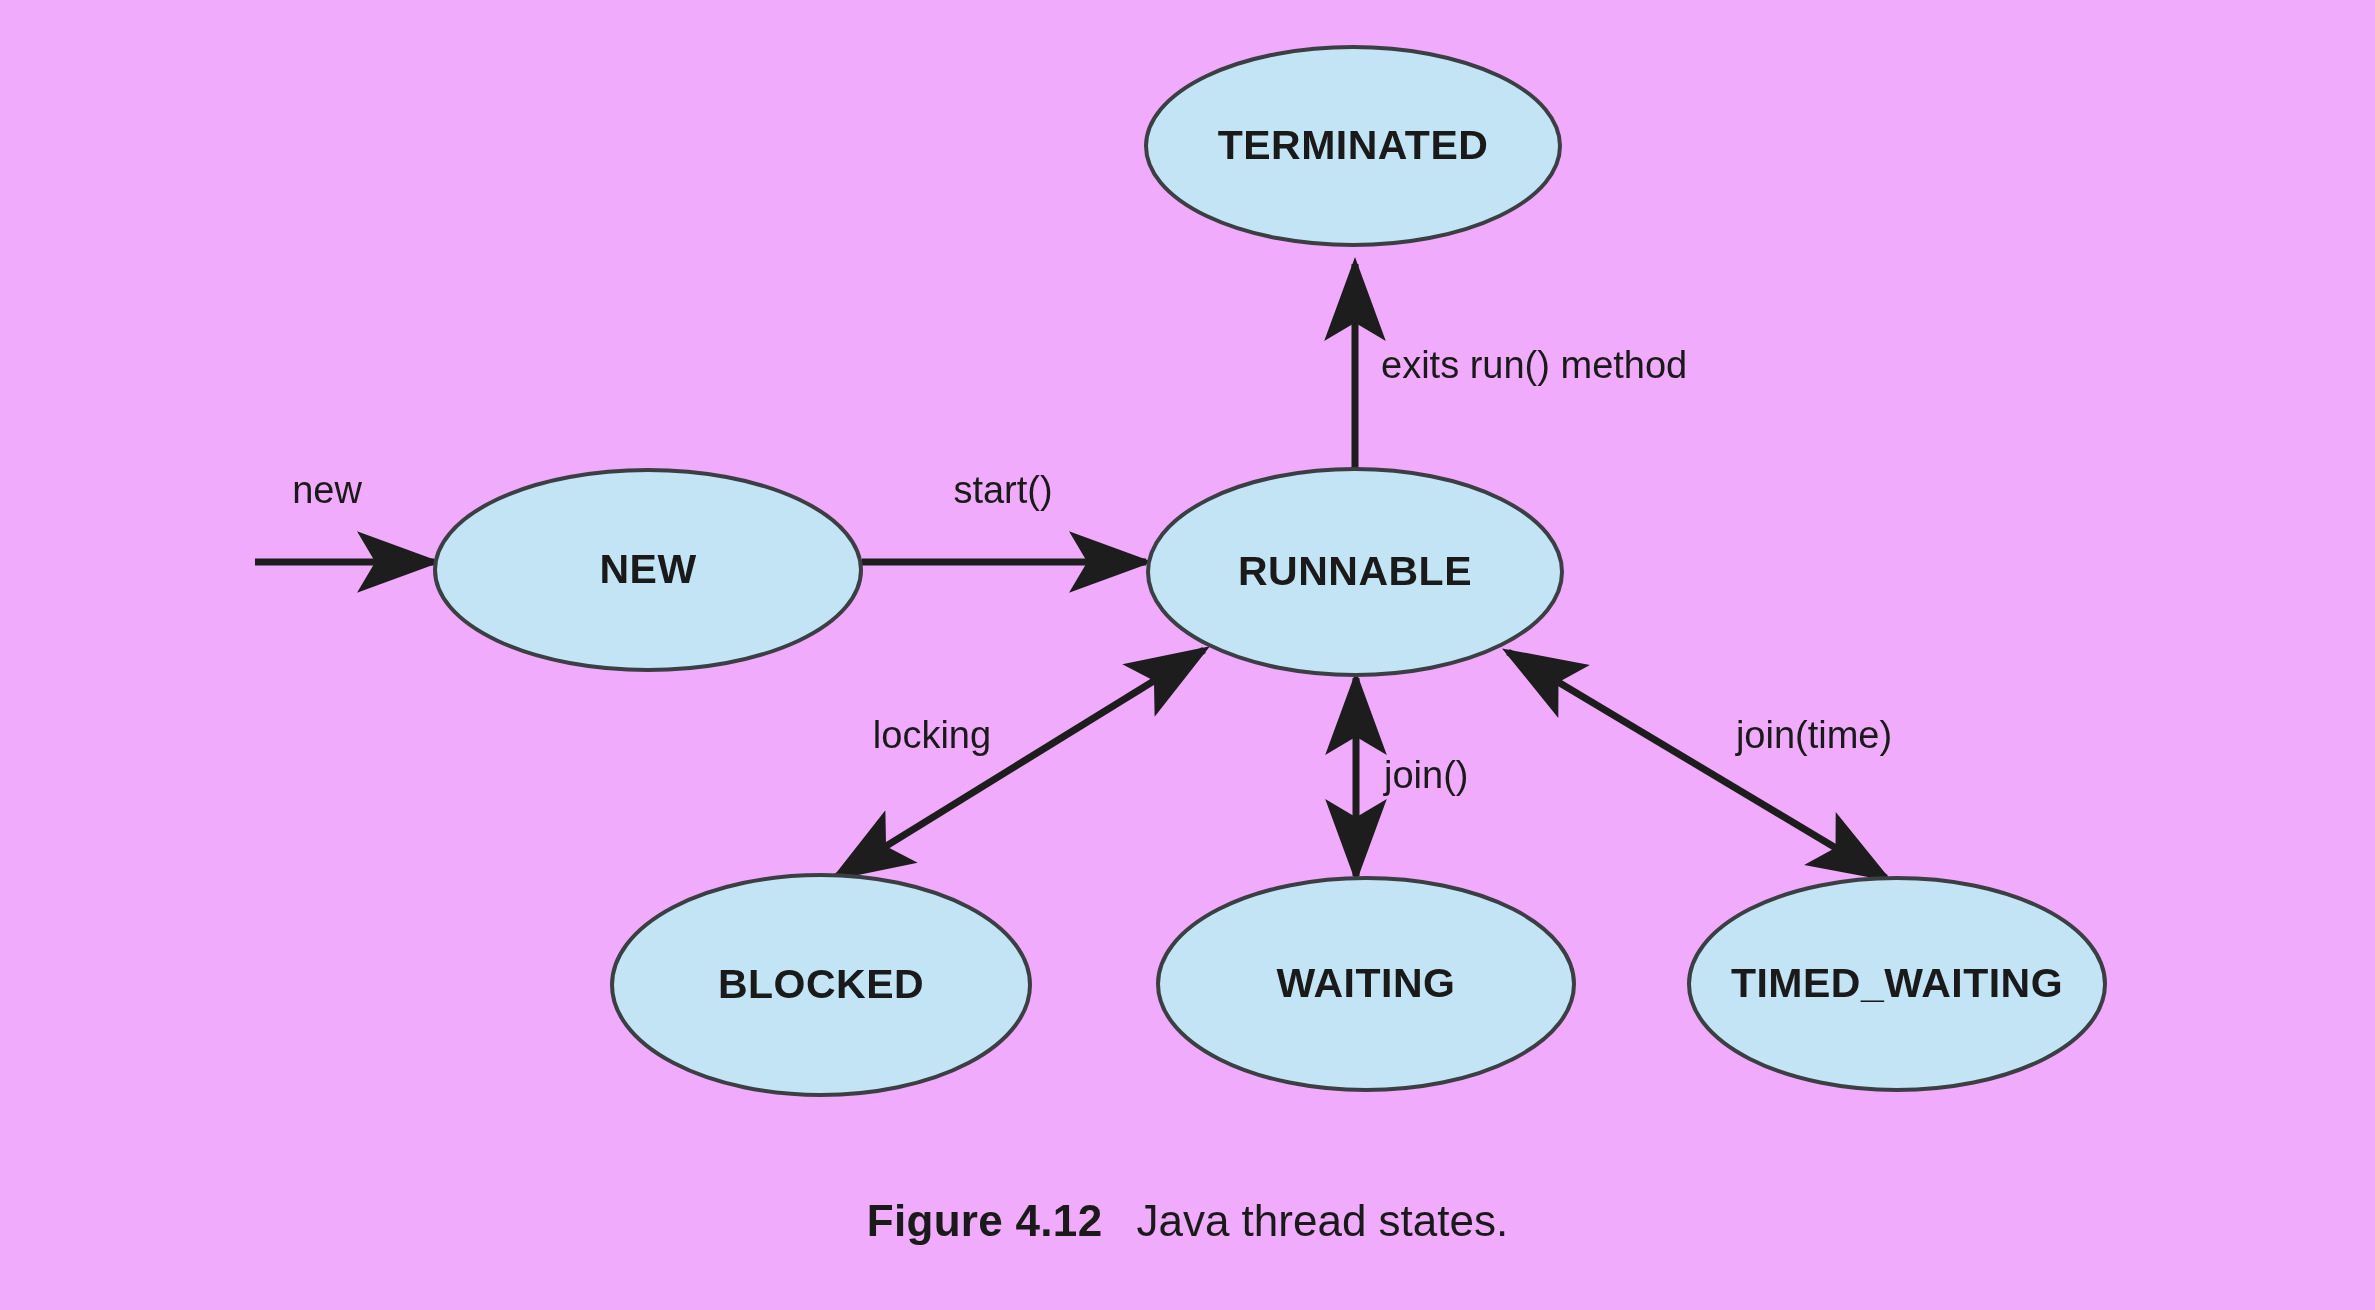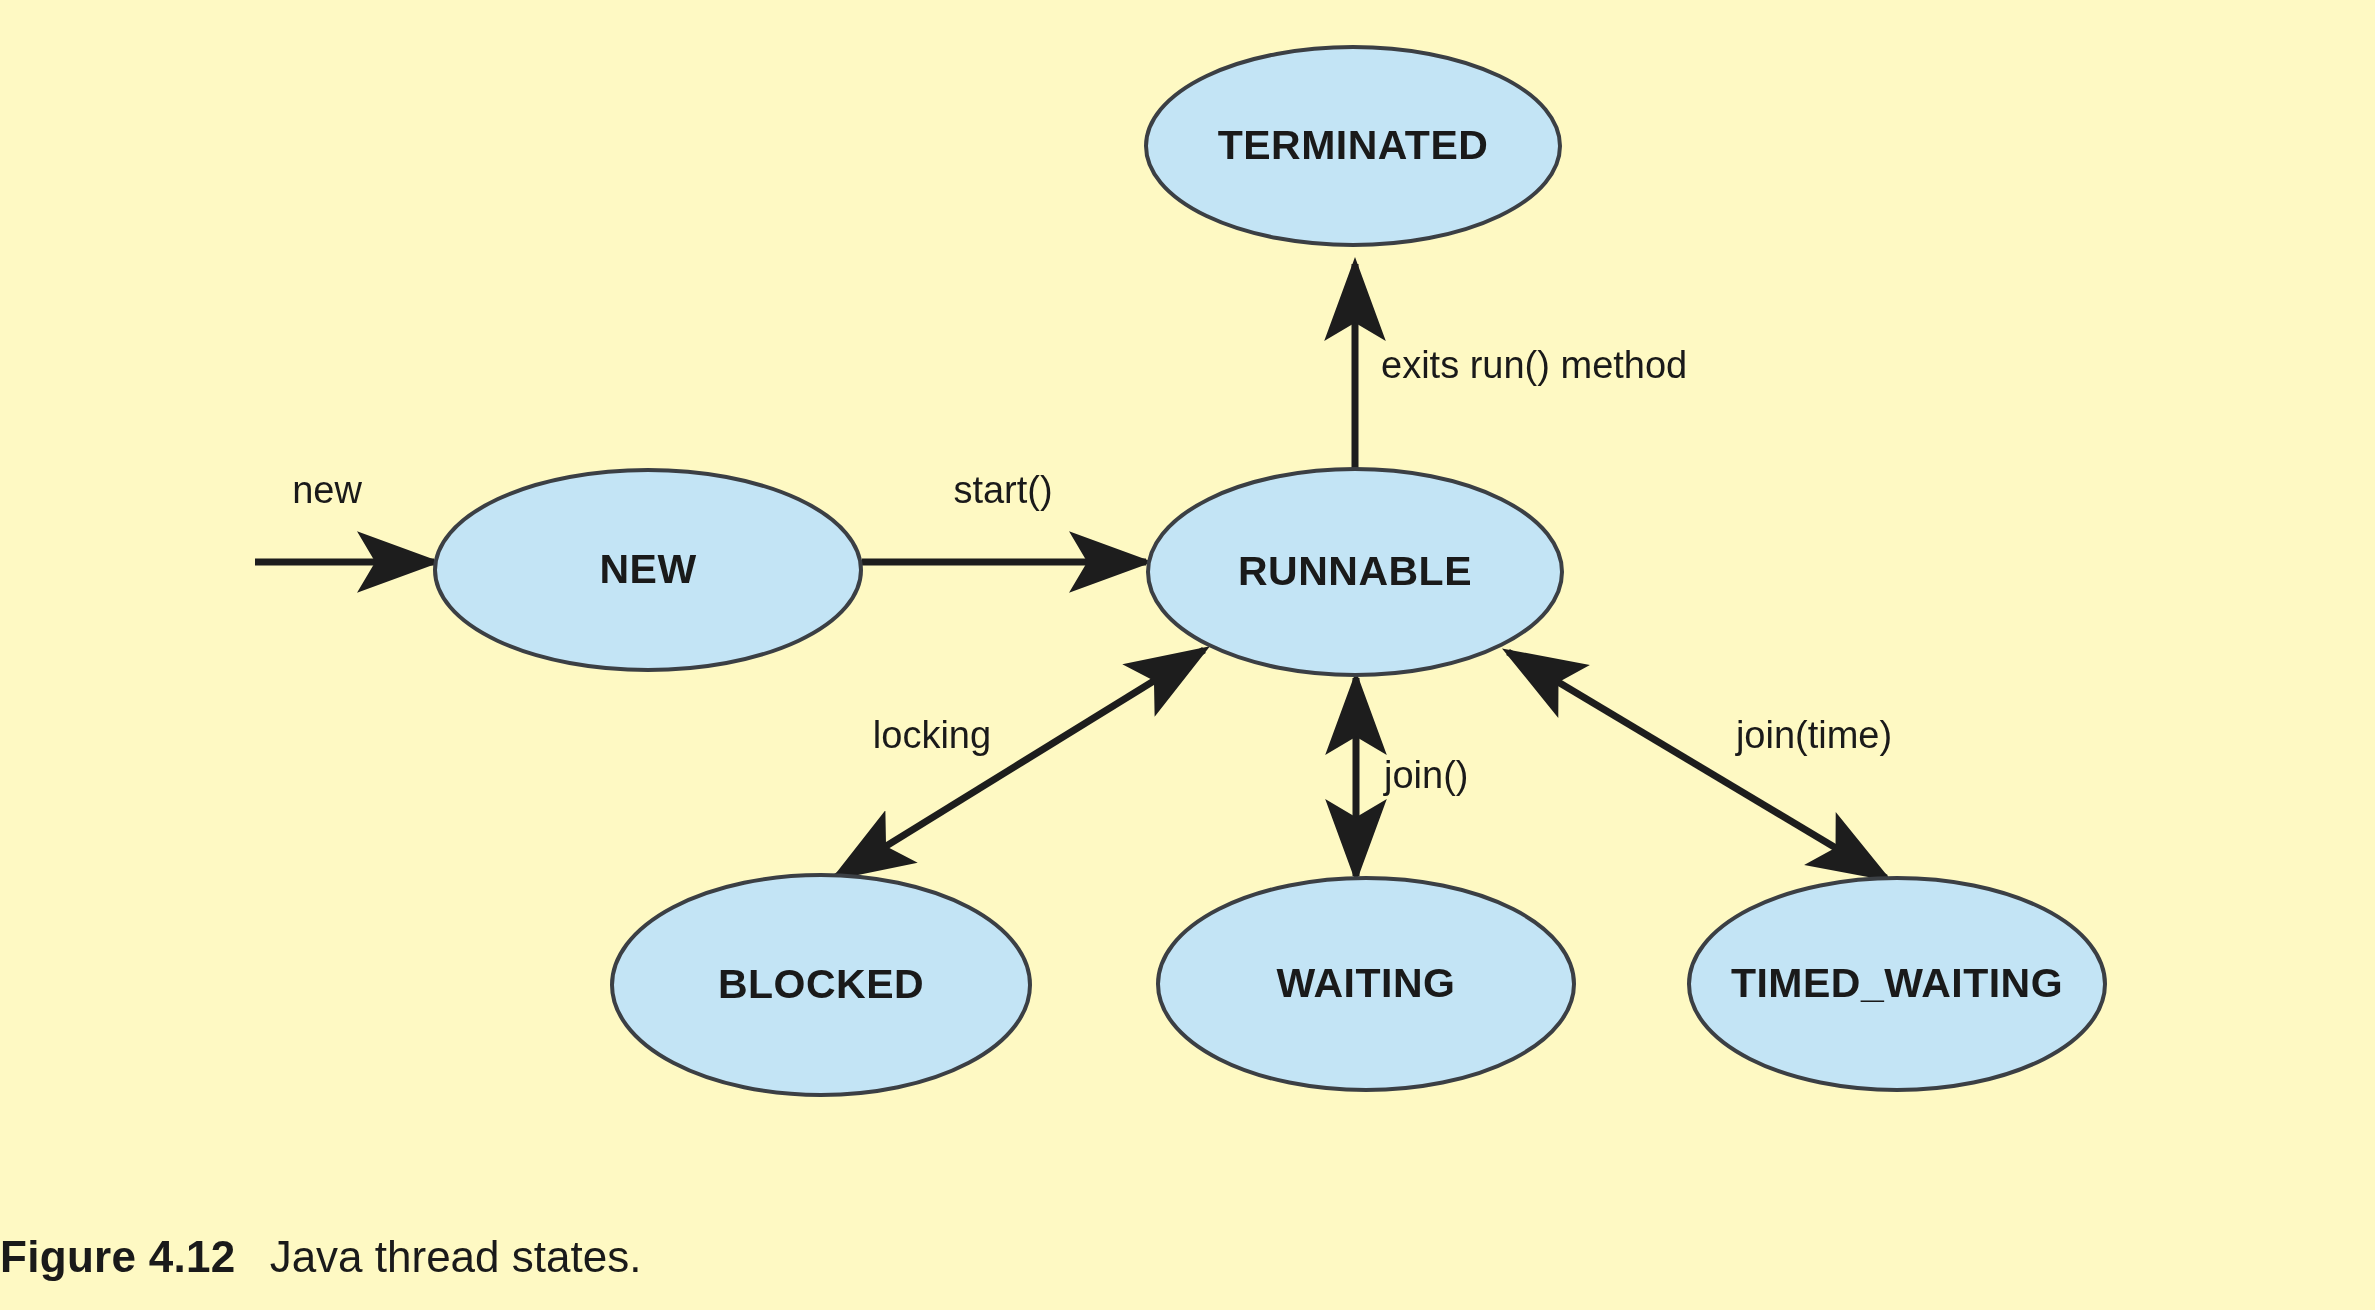--- a/index.html
+++ b/index.html
@@ -50,38 +50,37 @@
     fill: #1a1a1a;
     dominant-baseline: middle;
   }
   .edge-label.anchor-middle { text-anchor: middle; }
   .edge-label.anchor-start  { text-anchor: start; }
   .caption-wrap {
     position: absolute;
     left: 0;
     top: 1196px;
     width: 2375px;
-    text-align: left;
+    text-align: center;
     font-family: "Liberation Sans", sans-serif;
     font-size: 44px;
     color: #1a1a1a;
     white-space: nowrap;
-    margin-top: 36px;
   }
   .caption-label {
     font-weight: bold;
     letter-spacing: 0.3px;
   }
   .caption-gap { display: inline-block; width: 34px; }
   .caption-text { font-weight: normal; }
 </style>
 </head>
 <body>
 
-<div id="figure-root" style="background: #fef9c3;">
+<div id="figure-root" style="background: #f0abfc;">
 
   <svg id="diagram" viewBox="0 0 2375 1310" xmlns="http://www.w3.org/2000/svg">
     <defs>
       <marker id="arrow-end" markerWidth="13" markerHeight="13" refX="11" refY="5" orient="auto" markerUnits="strokeWidth">
         <path d="M0,0.6 L12,5 L0,9.4 L2.6,5 Z" fill="#1d1d1d"></path>
       </marker>
       <marker id="arrow-start" markerWidth="13" markerHeight="13" refX="1" refY="5" orient="auto" markerUnits="strokeWidth">
         <path d="M12,0.6 L0,5 L12,9.4 L9.4,5 Z" fill="#1d1d1d"></path>
       </marker>
     </defs>

